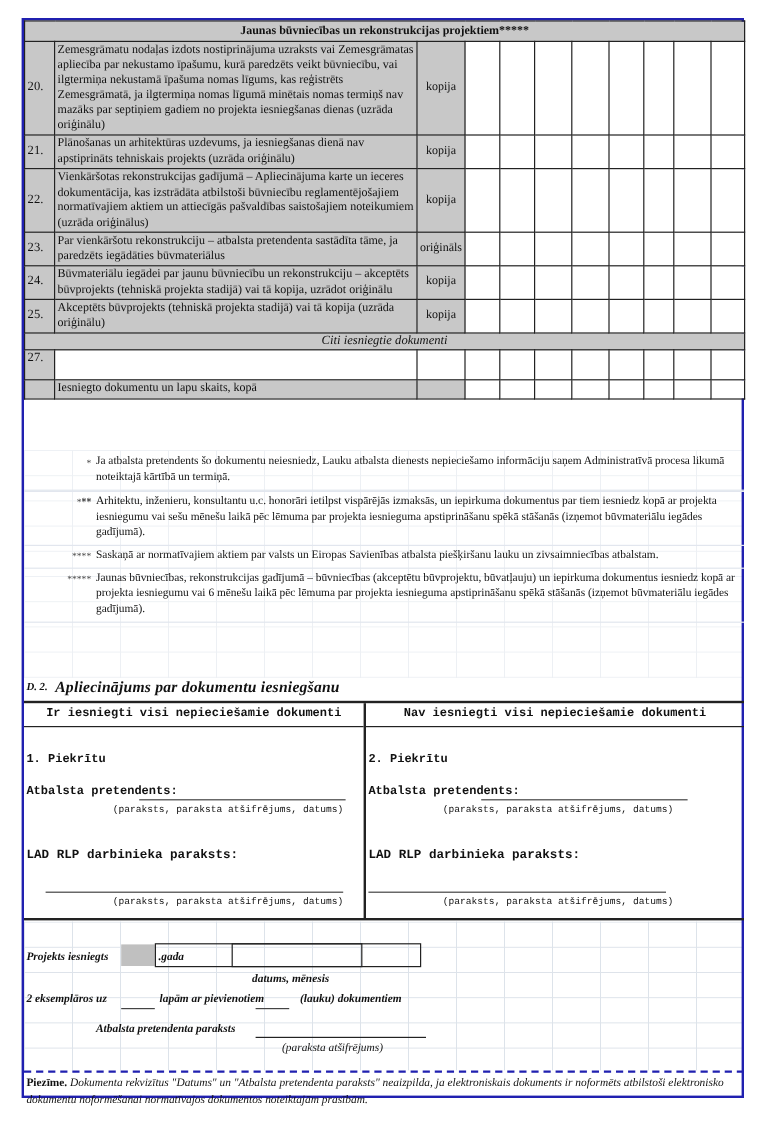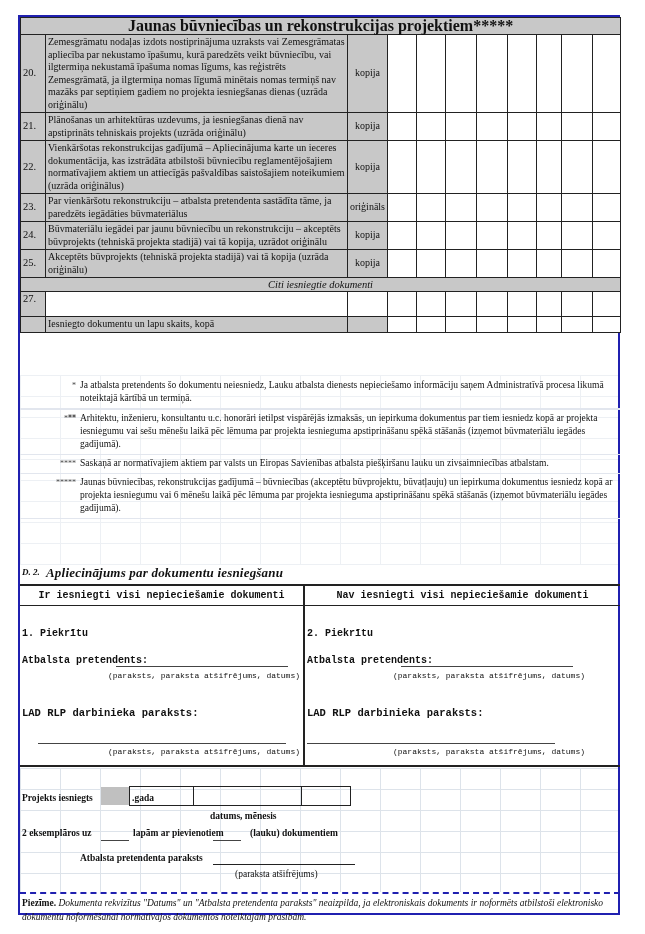--- a/index.html
+++ b/index.html
@@ -6,44 +6,44 @@
   body{width:645px;height:934px;position:relative;overflow:hidden;font-family:"Liberation Serif",serif;color:#111;}
   .frame{position:absolute;left:18px;top:15px;width:602px;height:900px;border-left:2px solid #2020b0;border-right:2px solid #2020b0;border-top:2px solid #2020b0;border-bottom:2px solid #2020b0;box-sizing:border-box;}
   
   .gridbg{position:absolute;left:20px;width:600px;
     background-image:
       linear-gradient(to right, #dde3ea 1px, transparent 1px),
       linear-gradient(to bottom, #dde3ea 1px, transparent 1px);
     background-size:40px 21px;}
   table.main{position:absolute;left:20px;top:17px;width:600px;border-collapse:collapse;table-layout:fixed;font-size:10px;}
   table.main td{border:1px solid #222;padding:1px 2px;vertical-align:middle;line-height:12.5px;}
-  .hdr td{background:#c8c8c8;text-align:center;font-weight:bold;font-size:16px;height:14px;}
+  .hdr td{background:#c8c8c8;text-align:center;font-weight:bold;font-size:10px;height:14px;}
   .gray{background:#c8c8c8;}
   .num{font-size:10.5px;margin-left:11px;}
   .type{text-align:center;}
   .cell{background:#fff;}
   .other td.lbl{background:#c8c8c8;text-align:center;font-style:italic;font-size:10.5px;height:11px;line-height:11px;}
   .total td{height:11px;line-height:11px;}
   .notes{position:absolute;left:20px;top:377px;width:600px;font-size:9.5px;line-height:13px;}
   .note{position:relative;border-bottom:1px solid #e2e6ee;}
   .note .mark{position:absolute;left:0;width:56px;text-align:right;color:#444;font-size:8px;top:2px;}
   .note .txt{margin-left:60px;padding:2px 4px 3px 0;}
   .d2{position:absolute;left:20px;top:565px;width:476px;height:18px;}
   .d2 .code{position:absolute;left:2px;top:2px;font-size:9px;font-style:italic;font-weight:bold;}
   .d2 .title{position:absolute;left:26px;top:0;font-size:13px;font-style:italic;font-weight:bold;letter-spacing:.2px;}
   .conf{position:absolute;left:20px;top:584px;width:600px;height:183px;border-top:2px solid #222;border-bottom:2px solid #222;box-sizing:border-box;}
   .conf .half{position:absolute;top:0;height:100%;font-family:Liberation Mono, monospace;}
   .conf .left{left:0;width:283px;border-right:2px solid #222;}
   .conf .right{left:285px;width:315px;}
   .conf .hd{height:19px;border-bottom:1px solid #222;text-align:center;font-weight:bold;font-size:10px;line-height:19px;}
   .lbl10{position:absolute;font-size:10px;font-weight:bold;}
-  .small{position:absolute;font-size:8px;text-align:right;}
+  .small{position:absolute;font-size:8px;text-align:center;}
   .uline{position:absolute;border-bottom:1px solid #444;}
   .bottom{position:absolute;left:20px;top:768px;width:600px;height:125px;}
-  .bi{position:absolute;font-size:9.5px;font-weight:bold;}
+  .bi{position:absolute;font-size:9.5px;font-style:italic;font-weight:bold;}
   .box{position:absolute;border:1px solid #222;box-sizing:border-box;}
   .dash{position:absolute;left:20px;top:892px;width:600px;border-top:2px dashed #2020b0;}
   .note-final{position:absolute;left:22px;top:896px;width:590px;font-size:9.5px;line-height:14px;font-style:italic;}
   .note-final b{font-style:normal;}
 </style>
 </head>
 <body>
 
 <div class="gridbg" style="top:375px;height:190px;opacity:.5"></div>
 <div class="gridbg" style="top:768px;height:124px;"></div>

